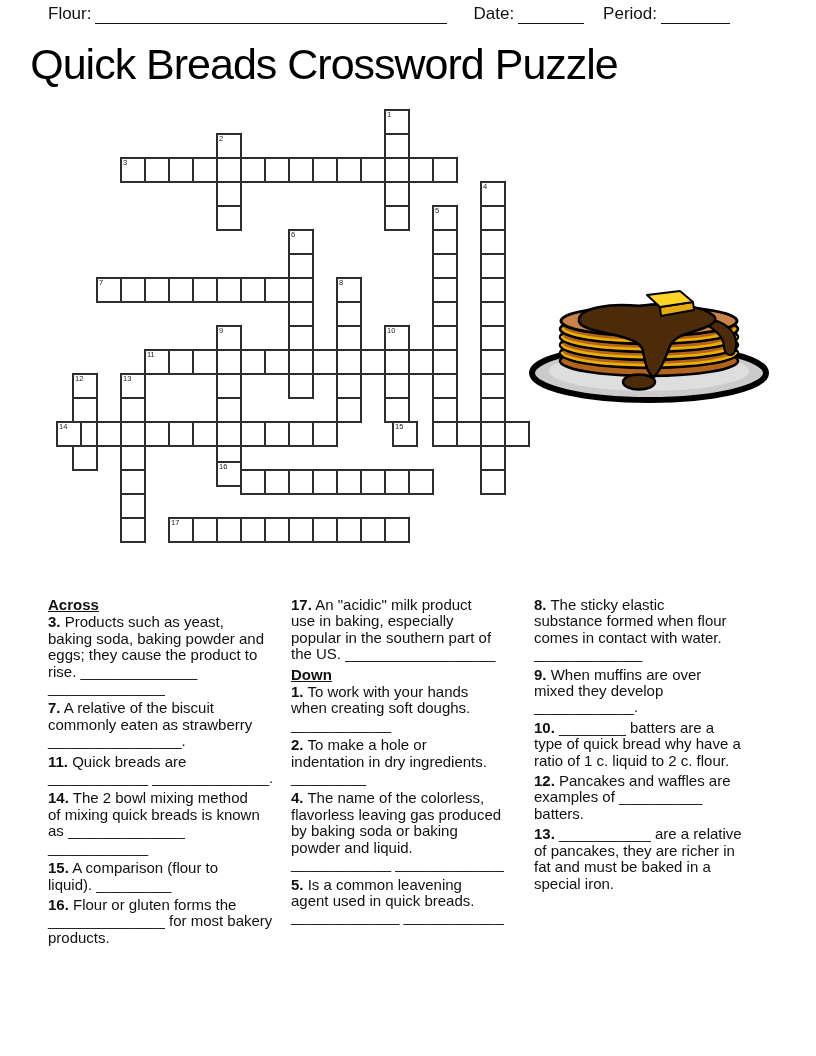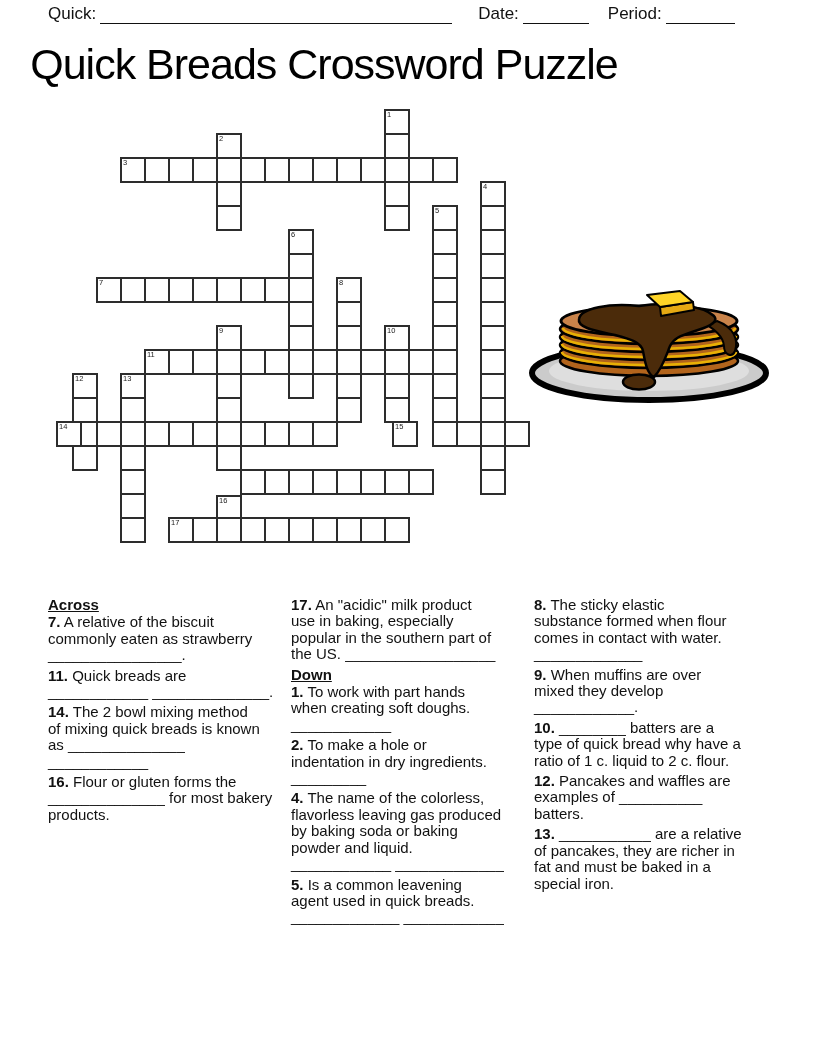--- a/index.html
+++ b/index.html
@@ -42,21 +42,21 @@
   .clue-heading{font-weight:bold;text-decoration:underline;margin:0 0 1px 0;}
   .clue{white-space:pre-wrap;margin:0 0 4px 0;}
   .clue b{font-weight:bold;}
 </style>
 </head>
 <body>
 
 <div class="page">
 
   <div class="header-row">
-    <span>Quick:</span>
+    <span>Flour:</span>
     <span class="hline name-line"></span>
     <span class="hgap1"></span>
     <span>Date:</span>
     <span class="hline date-line"></span>
     <span class="hgap2"></span>
     <span>Period:</span>
     <span class="hline period-line"></span>
   </div>
 
   <div class="title">Quick Breads Crossword Puzzle</div>
@@ -144,21 +144,21 @@
       <div class="cell" style="left: 336px; top: 373px;"></div>
       <div class="cell" style="left: 336px; top: 397px;"></div>
       <div class="cell" style="left: 216px; top: 325px;">
         <span class="num">9</span>
       </div>
       <div class="cell" style="left: 216px; top: 349px;"></div>
       <div class="cell" style="left: 216px; top: 373px;"></div>
       <div class="cell" style="left: 216px; top: 397px;"></div>
       <div class="cell" style="left: 216px; top: 421px;"></div>
       <div class="cell" style="left: 216px; top: 445px;"></div>
-      <div class="cell" style="left: 216px; top: 495px;">
+      <div class="cell" style="left: 216px; top: 461px;">
         <span class="num">16</span>
       </div>
       <div class="cell" style="left: 384px; top: 325px;">
         <span class="num">10</span>
       </div>
       <div class="cell" style="left: 384px; top: 349px;"></div>
       <div class="cell" style="left: 384px; top: 373px;"></div>
       <div class="cell" style="left: 384px; top: 397px;"></div>
       <div class="cell" style="left: 144px; top: 349px;">
         <span class="num">11</span>
@@ -243,40 +243,47 @@
     <path d="M 52 38 C 54 27 82 22 112 25 C 142 20 176 25 187 35 C 193 42 178 47 165 51 C 153 55 147 57 143 65 C 139 75 135 88 127 96 C 120 93 118 81 116 70 C 114 61 103 58 88 54 C 70 50 50 47 52 38 Z" style="fill:var(--syrup);stroke:var(--outline);stroke-width:2.5"></path>
     <g>
       <polygon points="133,26 166,21 167,29 134,35" style="fill:var(--butter-side);stroke:var(--outline);stroke-width:2;stroke-linejoin:round"></polygon>
       <polygon points="120,14 153,10 166,21 133,26" style="fill:var(--butter-top);stroke:var(--outline);stroke-width:2;stroke-linejoin:round"></polygon>
     </g>
   </svg>
 
   <div id="clues">
       <div class="clue-col">
         <div class="clue-heading">Across</div>
+        <div class="clue"><b>3.</b><span> Products such as yeast,
+baking soda, baking powder and
+eggs; they cause the product to
+rise. ______________
+______________</span></div>
         <div class="clue"><b>7.</b><span> A relative of the biscuit
 commonly eaten as strawberry
 ________________.</span></div>
         <div class="clue"><b>11.</b><span> Quick breads are
 ____________ ______________.</span></div>
         <div class="clue"><b>14.</b><span> The 2 bowl mixing method
 of mixing quick breads is known
 as ______________
 ____________</span></div>
+        <div class="clue"><b>15.</b><span> A comparison (flour to
+liquid). _________</span></div>
         <div class="clue"><b>16.</b><span> Flour or gluten forms the
 ______________ for most bakery
 products.</span></div>
       </div>
       <div class="clue-col">
         <div class="clue"><b>17.</b><span> An "acidic" milk product
 use in baking, especially
 popular in the southern part of
 the US. __________________</span></div>
         <div class="clue-heading">Down</div>
-        <div class="clue"><b>1.</b><span> To work with part hands
+        <div class="clue"><b>1.</b><span> To work with your hands
 when creating soft doughs.
 ____________</span></div>
         <div class="clue"><b>2.</b><span> To make a hole or
 indentation in dry ingredients.
 _________</span></div>
         <div class="clue"><b>4.</b><span> The name of the colorless,
 flavorless leaving gas produced
 by baking soda or baking
 powder and liquid.
 ____________ _____________</span></div>

